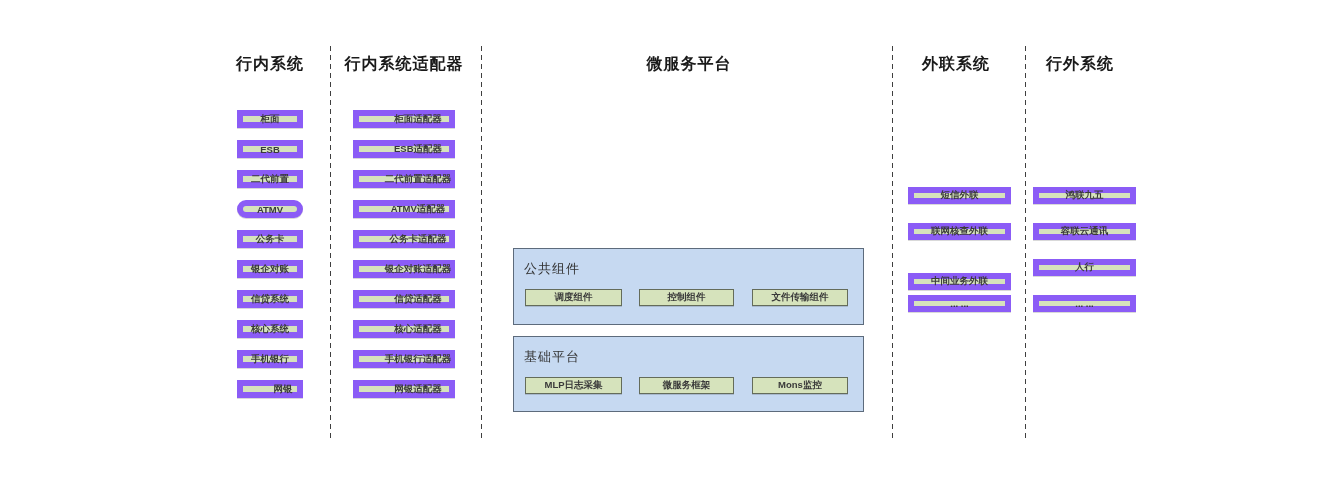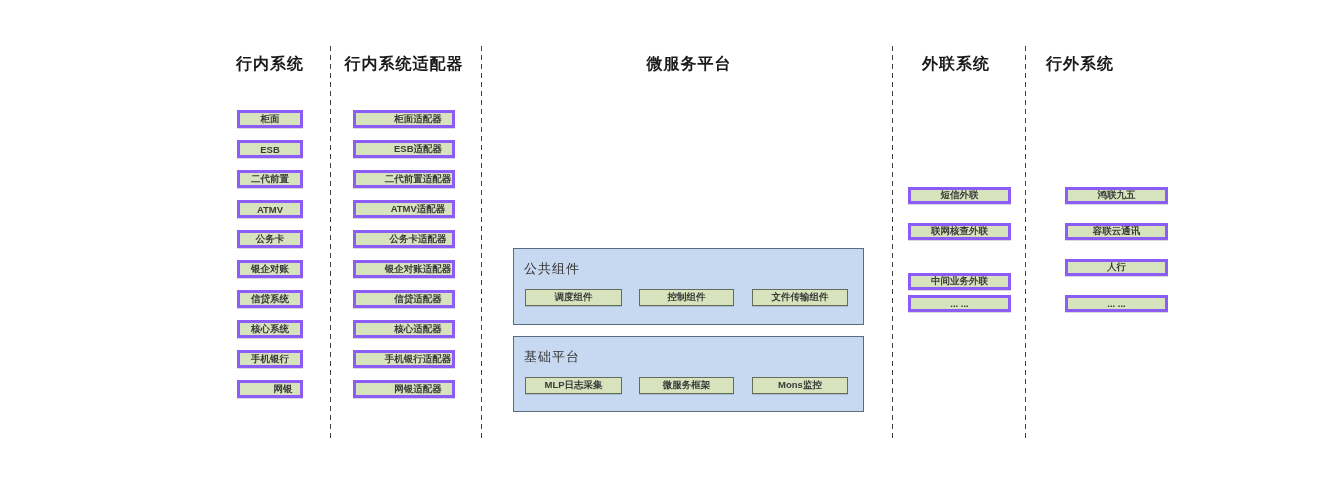--- a/index.html
+++ b/index.html
@@ -10,29 +10,29 @@
   .col-title{
     position:absolute;top:54px;transform:translateX(-50%);
     font-size:16px;font-weight:700;color:#1a1a1a;white-space:nowrap;letter-spacing:1px;
   }
   .divider{
     position:absolute;top:46px;height:394px;width:1px;
     background:repeating-linear-gradient(180deg,#3f3f3f 0px,#3f3f3f 5px,transparent 5px,transparent 9px);
   }
   .gbox{
     position:absolute;box-sizing:border-box;
-    background:#d6e3bc;border:3px solid #8b5cf6;
+    background:#d6e3bc;border:6px solid #8b5cf6;
     display:flex;align-items:center;justify-content:center;
     font-size:9.5px;font-weight:700;color:#3a3a3a;white-space:nowrap;
     box-shadow:0 1px 0 rgba(0,0,0,0.15);
   }
   .col1{left:237px;width:66px;height:18px;}
   .col2{left:353px;width:102px;height:18px;padding-left:28px;}
   .col4{left:908px;width:103px;height:17px;}
-  .col5{left:1065px;width:103px;height:17px;}
+  .col5{left:1033px;width:103px;height:17px;}
   .blue{
     position:absolute;left:513px;width:351px;box-sizing:border-box;
     background:#c6d9f1;border:1px solid #5d6b7c;
   }
   .blue .btitle{
     position:absolute;left:10px;top:11px;font-size:13px;color:#333;letter-spacing:1px;
   }
   .vbox{
     position:absolute;top:41px;width:37px;height:80px;box-sizing:border-box;
     background:#d6e3bc;border:1px solid #646c5a;
@@ -62,21 +62,21 @@
   <div class="col-title" style="left:1080px;">行外系统</div>
 
   <div class="divider" style="left:330px;"></div>
   <div class="divider" style="left:481px;"></div>
   <div class="divider" style="left:892px;"></div>
   <div class="divider" style="left:1025px;"></div>
 
   <div class="gbox col1" style="top:110px;">柜面</div>
   <div class="gbox col1" style="top:140px;">ESB</div>
   <div class="gbox col1" style="top:170px;">二代前置</div>
-  <div class="gbox col1" style="top:200px;">ATMV</div>
+  <div class="gbox col1" style="top:200px;border-radius:9px;">ATMV</div>
   <div class="gbox col1" style="top:230px;">公务卡</div>
   <div class="gbox col1" style="top:260px;">银企对账</div>
   <div class="gbox col1" style="top:290px;">信贷系统</div>
   <div class="gbox col1" style="top:320px;">核心系统</div>
   <div class="gbox col1" style="top:350px;">手机银行</div>
   <div class="gbox col1" style="top:380px;padding-left:26px;">网银</div>
 
   <div class="gbox col2" style="top:110px;">柜面适配器</div>
   <div class="gbox col2" style="top:140px;">ESB适配器</div>
   <div class="gbox col2" style="top:170px;">二代前置适配器</div>

